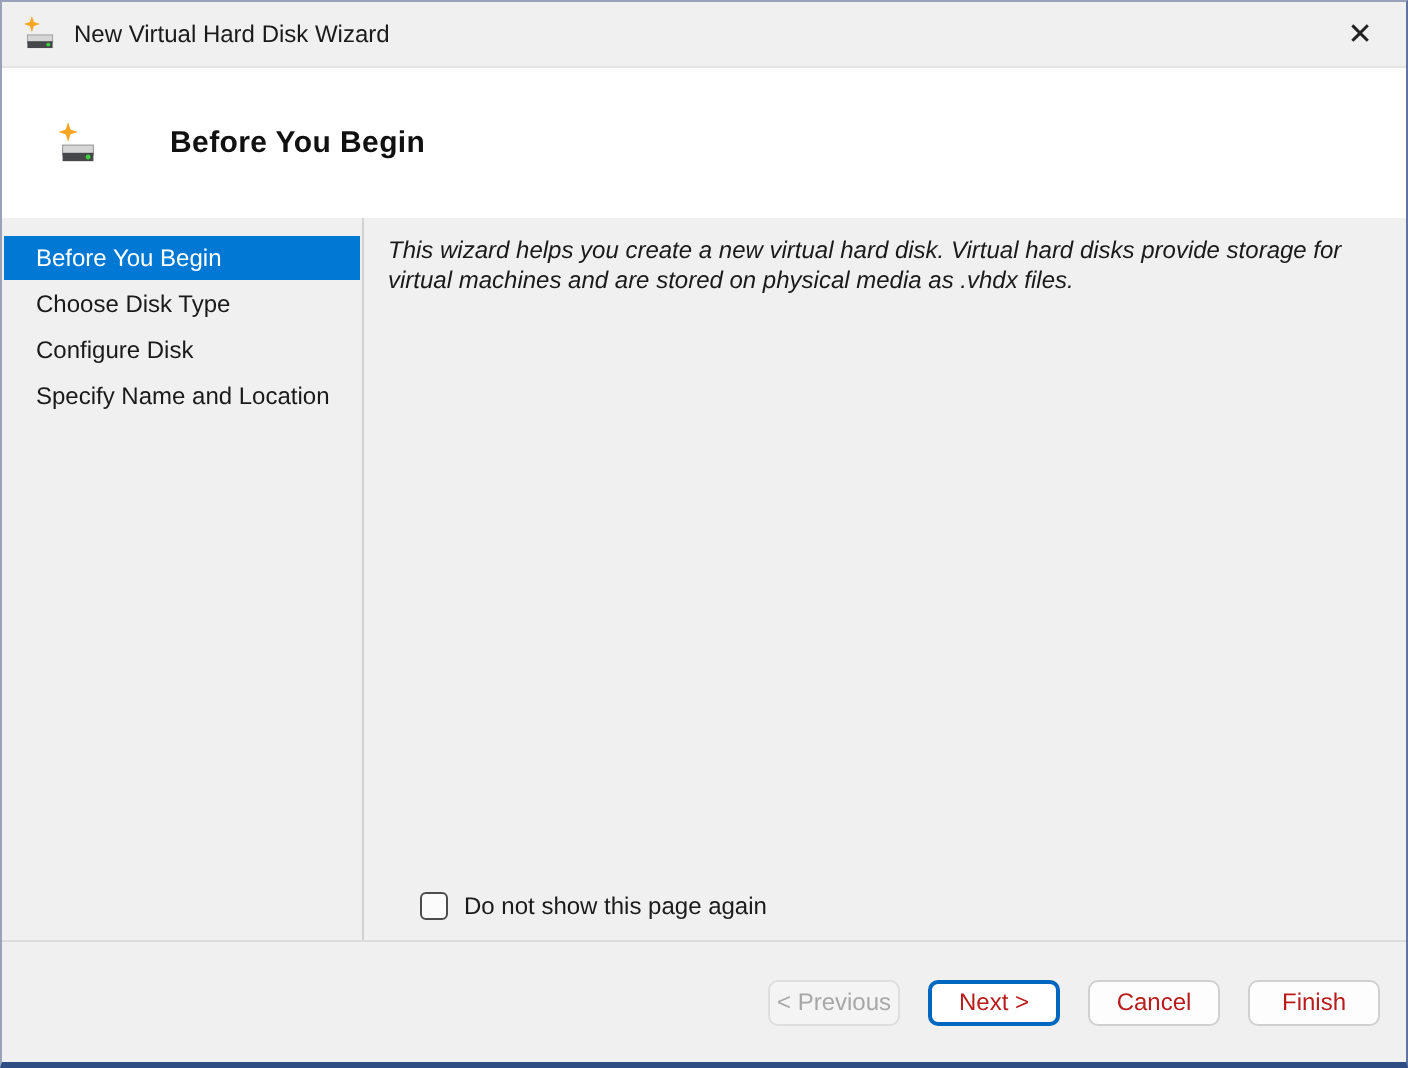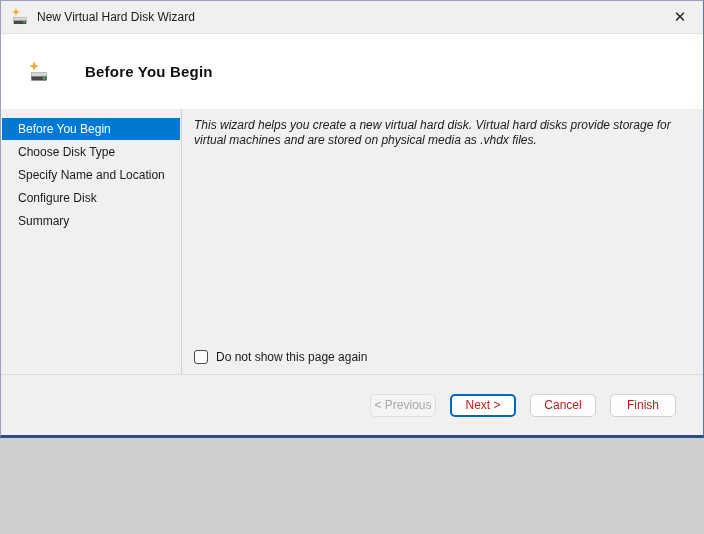--- a/index.html
+++ b/index.html
@@ -1,20 +1,20 @@
 <!DOCTYPE html>
 <html><head>
 <meta charset="utf-8">
 <style>
   * { box-sizing: border-box; margin: 0; padding: 0; }
   html, body { background: #cfcfcf; }
   body { font-family: "Liberation Sans", "DejaVu Sans", sans-serif; }
 
   .window {
-    width: 704px; height: 438px;
+    width: 704px; height: 534px;
     background: #f0f0f0;
     border: 1px solid #9aa2ba;
     border-right: 1px solid #5f74a3;
     border-bottom: 3px solid #2e4d85;
     display: flex; flex-direction: column;
     position: relative;
   }
 
   
   .titlebar {
@@ -71,41 +71,41 @@
 
   .main {
     flex: 1 1 auto;
     position: relative;
     padding: 9px 8px 0 12px;
     font-size: 12px; color: #1a1a1a;
   }
   .main p { line-height: 15px; max-width: 500px; font-style: italic; }
 
   .checkbox-row {
-    position: absolute; left: 12px; bottom: 10px;
+    position: absolute; left: 28px; bottom: 10px;
     display: flex; align-items: center;
     font-size: 12px; color: #1a1a1a;
     cursor: default;
   }
   .checkbox {
     width: 14px; height: 14px;
     border: 1px solid #4c4c4c; border-radius: 3px;
     background: #fbfbfb;
     margin-right: 8px;
     display: inline-block;
   }
 
   
   .footer {
     height: 61px; flex: 0 0 61px;
     border-top: 1px solid #dcdcdc;
     background: #f0f0f0;
     display: flex; align-items: center; justify-content: flex-end;
     gap: 14px;
-    padding-right: 27px;
+    padding-right: 13px;
   }
   .btn {
     width: 66px; height: 23px;
     font-size: 12px; color: #b91c1c;
     font-family: "Liberation Sans", "DejaVu Sans", sans-serif;
     background: #fdfdfd;
     border: 1px solid #d0d0d0;
     border-radius: 5px;
     cursor: default;
   }
@@ -149,23 +149,22 @@
       </svg>
     </span>
     <h1>Before You Begin</h1>
   </div>
 
   <div class="body">
 
     <div class="sidebar">
       <div class="nav-item selected">Before You Begin</div>
       <div class="nav-item">Choose Disk Type</div>
+      <div class="nav-item">Configure Disk</div>
       <div class="nav-item">Specify Name and Location</div>
-      <div class="nav-item">Configure Disk</div>
-      <div class="nav-item">Summary</div>
     </div>
 
     <div class="main">
       <p>This wizard helps you create a new virtual hard disk. Virtual hard disks provide storage for virtual machines and are stored on physical media as .vhdx files.</p>
 
       <label class="checkbox-row">
         <span class="checkbox"></span>
         <span>Do not show this page again</span>
       </label>
     </div>

